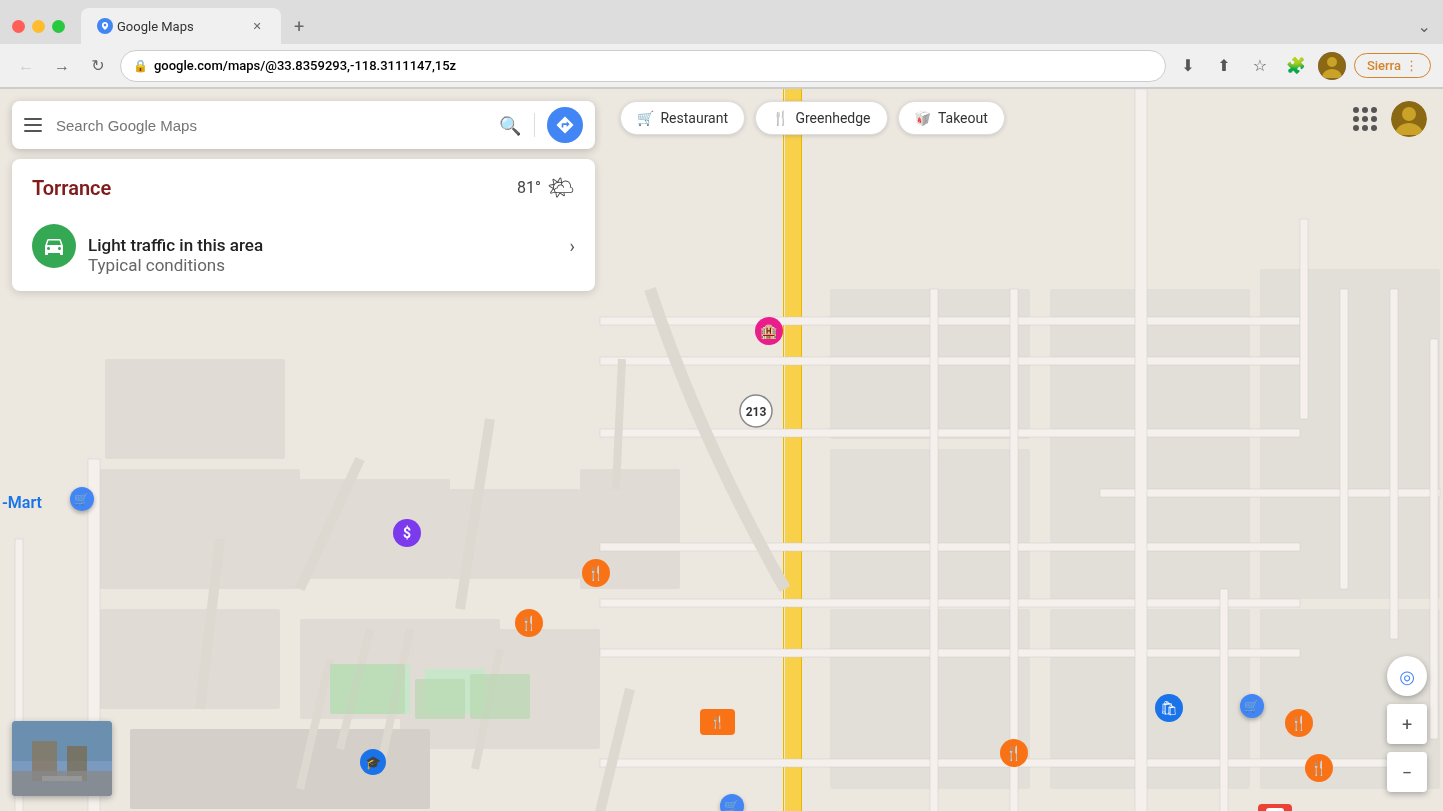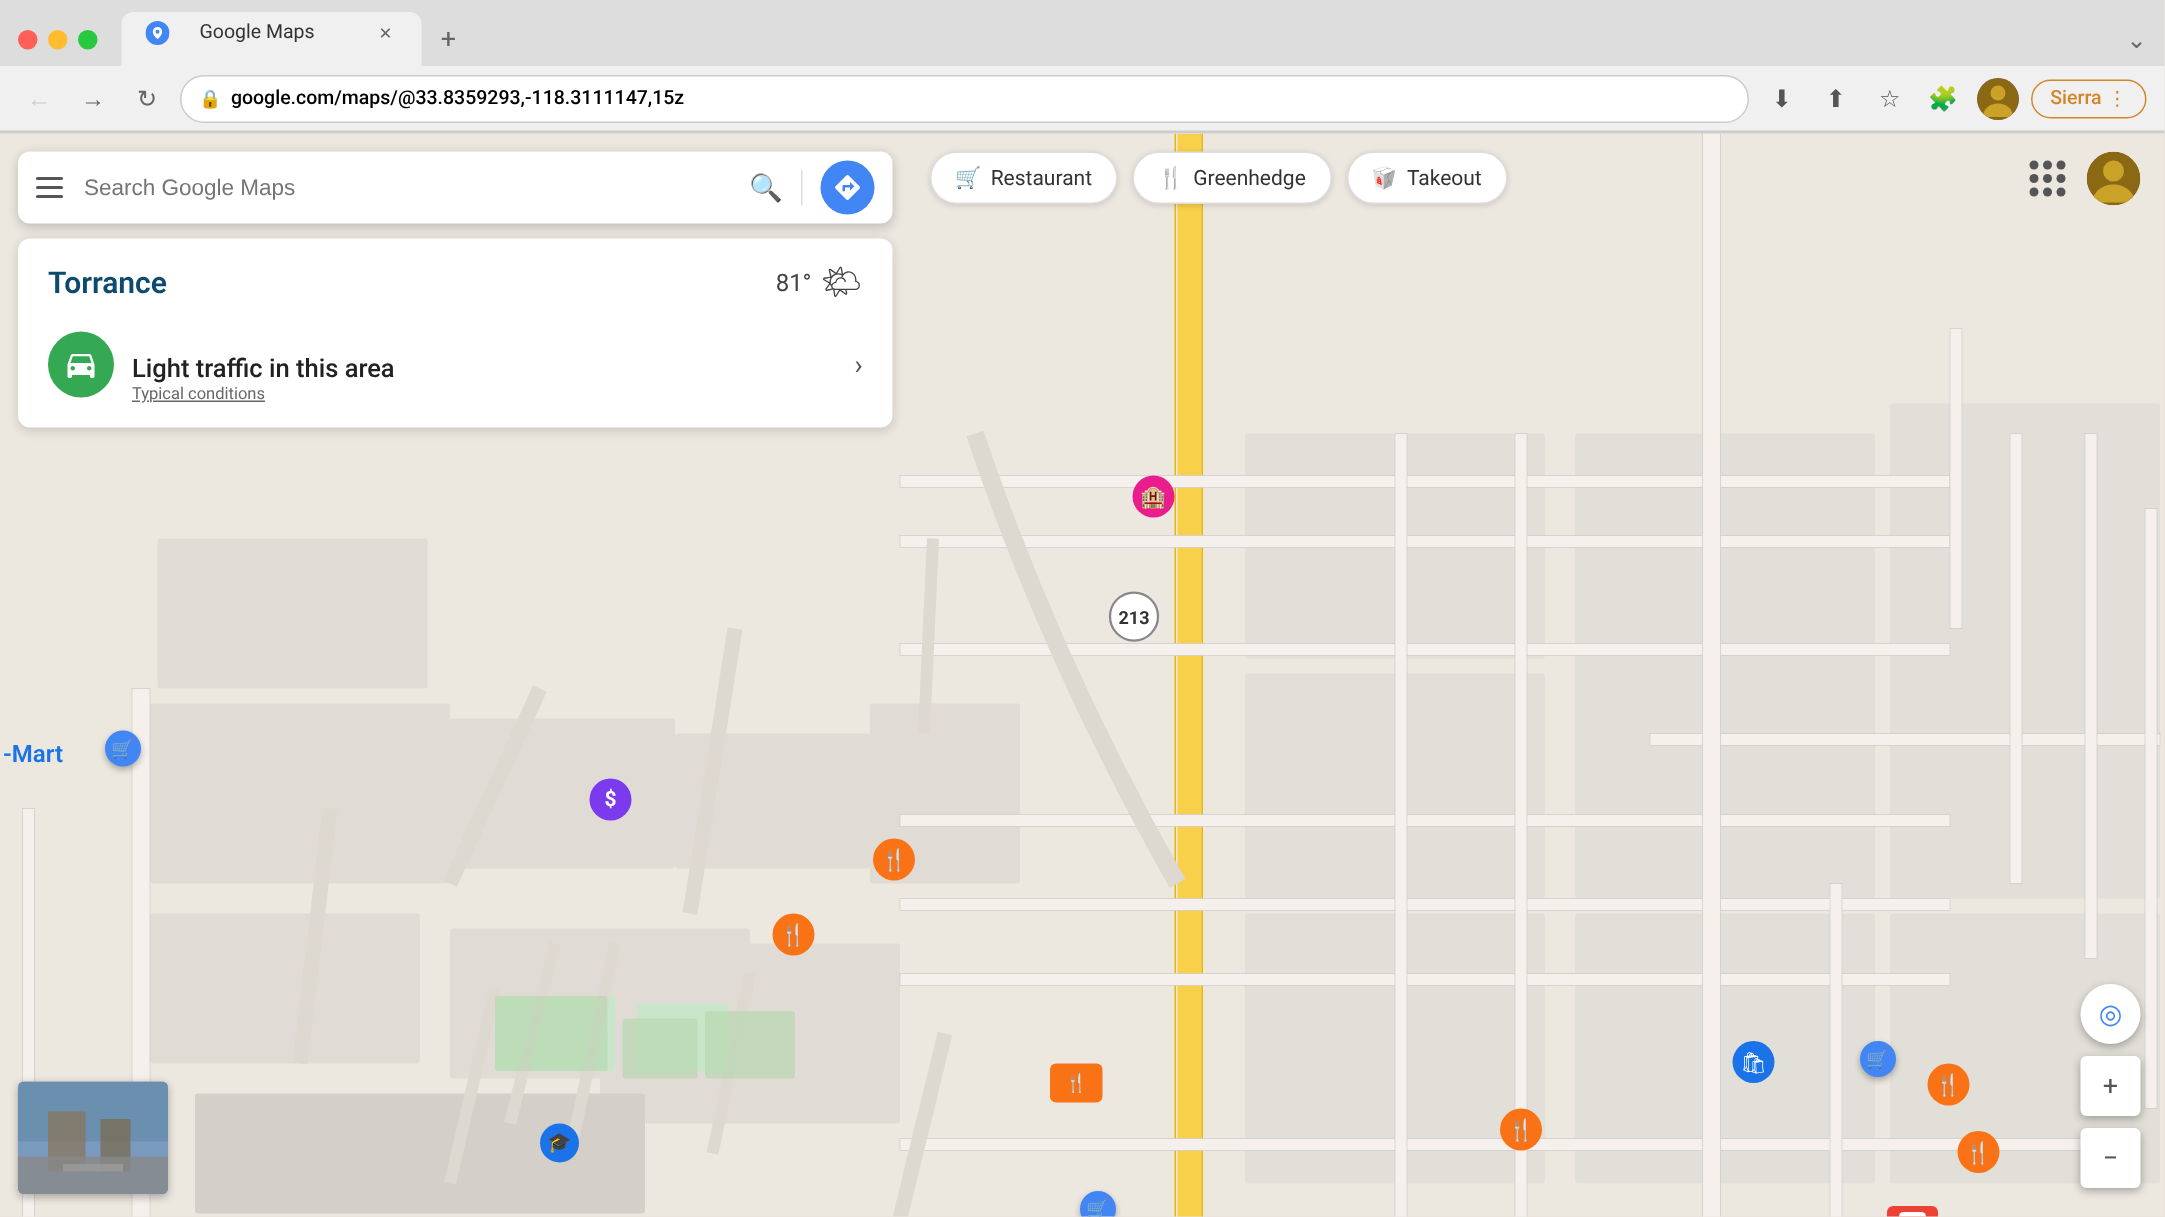--- a/index.html
+++ b/index.html
@@ -25,27 +25,28 @@
     .traffic-light {
       width: 13px;
       height: 13px;
       border-radius: 50%;
     }
     .traffic-light.red { background: #ff5f57; }
     .traffic-light.yellow { background: #febc2e; }
     .traffic-light.green { background: #28c840; }
     .tab {
       display: flex;
+      align-items: center;
       background: #f0f0f0;
       border-radius: 8px 8px 0 0;
       padding: 6px 16px;
       min-width: 200px;
       max-width: 240px;
       height: 36px;
-      gap: 20px;
+      gap: 4px;
       position: relative;
     }
     .tab-favicon {
       width: 16px;
       height: 16px;
       flex-shrink: 0;
     }
     .tab-title {
       font-size: 13px;
       color: #333;
@@ -279,21 +280,21 @@
     }
     .traffic-header {
       display: flex;
       justify-content: space-between;
       align-items: center;
       margin-bottom: 16px;
     }
     .traffic-city {
       font-size: 20px;
       font-weight: 600;
-      color: #0c4a6e;
+      color: #7f1d1d;
     }
     .weather-info {
       display: flex;
       align-items: center;
       gap: 6px;
       font-size: 16px;
       color: #444;
     }
     .weather-icon {
       font-size: 22px;
@@ -321,23 +322,22 @@
     .traffic-text {
       flex: 1;
       margin-top: 19px;
     }
     .traffic-title {
       font-size: 17px;
       font-weight: 500;
       color: #222;
     }
     .traffic-subtitle {
-      font-size: 11px;
+      font-size: 17px;
       color: #666;
-      text-decoration: underline;
     }
     .traffic-arrow {
       color: #555;
       font-size: 18px;
     }
 
     
     .map-label {
       position: absolute;
       font-size: 12px;

